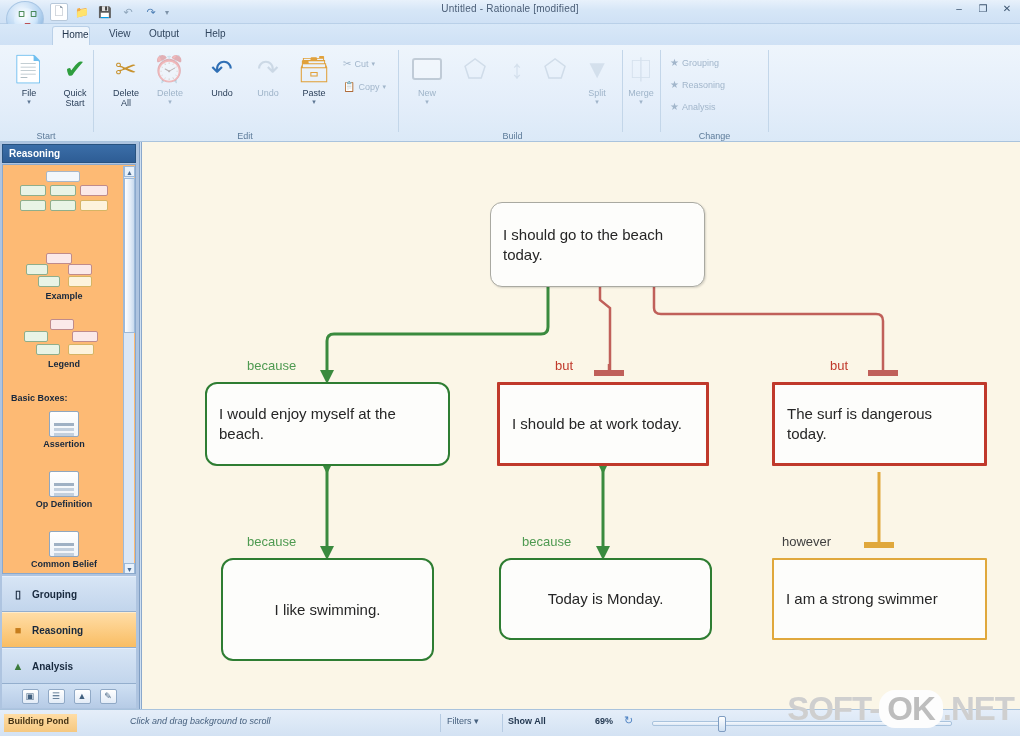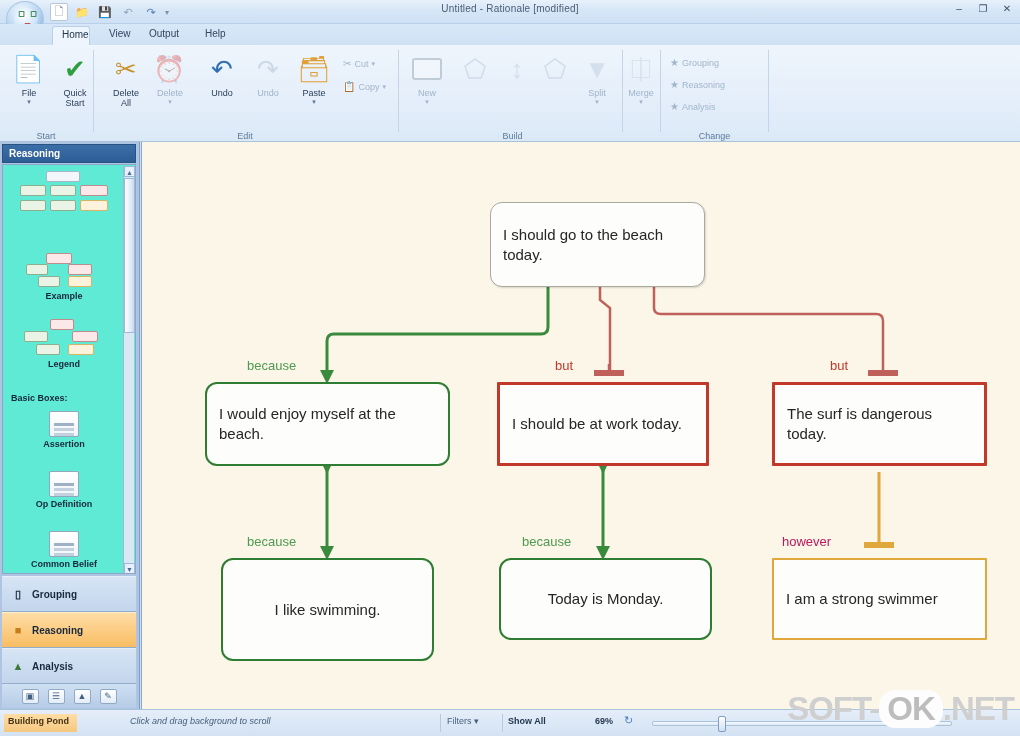--- a/index.html
+++ b/index.html
@@ -98,21 +98,21 @@
     border-right:1px solid #7f9dc2;
   }
   .panel-head {
     position:absolute; left:2px; top:2px; width:134px; height:19px;
     background:linear-gradient(180deg,#3b6ea8 0%, #2e5d95 100%);
     color:#fff; font-size:10px; font-weight:bold; padding:3px 0 0 6px;
     border:1px solid #28527f;
   }
   .panel-body {
     position:absolute; left:2px; top:22px; width:134px; height:410px;
-    background:#5eead4; border:1px solid #8aa8cc; overflow:hidden;
+    background:#fdba74; border:1px solid #8aa8cc; overflow:hidden;
   }
   .panel-scroll {
     position:absolute; right:1px; top:1px; width:11px; height:408px; background:#dbe7f5;
     border-left:1px solid #9db9d8;
   }
   .scroll-thumb { position:absolute; left:0; top:12px; width:11px; height:155px;
     background:linear-gradient(90deg,#ffffff 0%,#e2ecf8 60%,#c8daee 100%); border:1px solid #9db9d8; }
   .scroll-arrow { position:absolute; left:0; width:11px; height:11px; font-size:7px; color:#4a6d96;
     text-align:center; line-height:11px; background:#e8f1fb; border:1px solid #9db9d8; }
 
@@ -163,21 +163,21 @@
     position:absolute; background:#fdfdfb; display:flex; align-items:center;
     font-size:15px; color:#262626; padding:8px 12px; line-height:20px;
   }
   .node.root  { border:1px solid #a9a9a1; border-radius:12px; box-shadow:1px 1px 2px rgba(0,0,0,.14); }
   .node.green { border:2px solid #2e7d32; border-radius:12px; }
   .node.red   { border:3px solid #c0392b; border-radius:1px; }
   .node.amber { border:2px solid #e0a83c; border-radius:1px; }
   .edgelabel { position:absolute; font-size:13px;text-align:right; }
   .lb-green { color:#4e9a51; }
   .lb-red   { color:#c0392b; }
-  .lb-amber { color:#be185d; }
+  .lb-amber { color:#404040; }
 
   
   .statusbar {
     position:absolute; left:0; top:709px; width:1020px; height:27px;
     background:linear-gradient(180deg,#e5eef9 0%,#d3e2f3 100%);
     border-top:1px solid #a9c3dd;
   }
   .st-mode {
     position:absolute; left:4px; top:4px; height:18px; padding:2px 8px 0 4px;
     background:linear-gradient(180deg,#ffdda6 0%,#f6c87f 100%);

